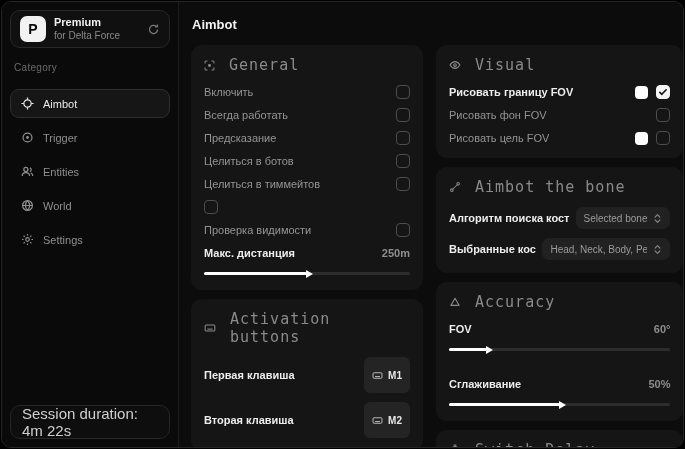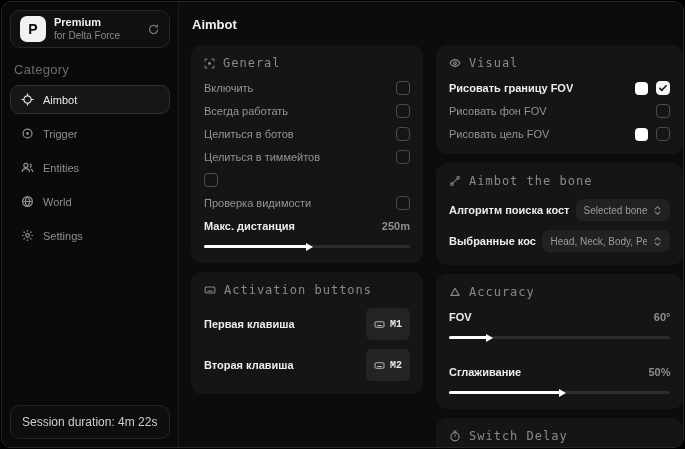--- a/index.html
+++ b/index.html
@@ -25,51 +25,51 @@
   .logo {
     width:26px; height:26px; background:#f2f2f2; border-radius:7px;
     display:flex; align-items:center; justify-content:center;
     color:#0a0a0a; font-weight:bold; font-size:14px; flex-shrink:0;
   }
   .brand-text { flex:1; line-height:1.25; }
   .brand-title { color:#f0f0f0; font-size:11px; font-weight:bold; }
   .brand-sub { color:#8a8a8a; font-size:10px; }
   .sync { color:#777; display:flex; }
 
-  .category { color:#6b6b6b; font-size:13px; margin:14px 4px 8px; letter-spacing:.3px; }
+  .category { color:#6b6b6b; font-size:10px; margin:14px 4px 16px; letter-spacing:.3px; }
 
   .nav-item {
     height:29px; display:flex; align-items:center; gap:9px;
     padding:0 10px; border-radius:9px; font-size:11px; color:#8f8f8f;
     border:1px solid transparent; margin-bottom:5px; cursor:pointer;
   }
   .nav-item .nicon { display:flex; color:inherit; }
   .nav-item.active { background:#161616; border-color:#2f2f2f; color:#e9e9e9; }
 
   .session {
     position:absolute; left:8px; right:8px; bottom:8px; height:34px;
     border:1px solid #262626; border-radius:10px; background:#0e0e0e;
     display:flex; align-items:center; padding:16px 11px;
-    color:#cfcfcf; font-size:12px;margin-top:44px;
+    color:#cfcfcf; font-size:15px;margin-top:44px;
   }
 
   
   .main { flex:1; background:#0c0c0c; padding:13px 13px 4px 12px; overflow:hidden; }
   .page-title { color:#f2f2f2; font-size:13px; font-weight:bold; margin:2px 0 13px 1px; }
   .columns { display:flex; gap:13px; }
   .col-left { width:232px; flex-shrink:0; display:flex; flex-direction:column; gap:9px; }
   .col-right { flex:1; display:flex; flex-direction:column; gap:9px; }
 
   .panel {
     background:#151515; border-radius:11px; padding:11px 13px 13px;
     display:flex; flex-direction:column; gap:9px;
   }
   .panel-title {
-    display:flex; align-items:center; gap:8px;
-    font-family:"DejaVu Sans Mono", monospace; font-size:12px;
+    display:flex; align-items:center; gap:14px;
+    font-family:"DejaVu Sans Mono", monospace; font-size:15px;
     color:#8a8a8a; letter-spacing:1px; margin-bottom:2px;
   }
   .panel-title .picon { display:flex; color:#8a8a8a; }
 
   .row { display:flex; align-items:center; justify-content:space-between; min-height:14px; gap:6px; }
   .row .lbl { font-size:11px; color:#949494; white-space:nowrap; overflow:hidden; }
   .row .lbl.strong { color:#ededed; font-weight:bold; }
   .row .val { font-size:11px; color:#8d8d8d; white-space:nowrap;font-weight:bold; }
 
   .checkbox {
@@ -93,22 +93,22 @@
 
   .dropdown {
     background:#212121; border-radius:7px; height:22px;
     display:flex; align-items:center; gap:6px; padding:0 8px;
     flex-shrink:0; cursor:pointer; max-width:128px;
   }
   .dropdown .dval { font-size:10px; color:#9b9b9b; white-space:nowrap; overflow:hidden; }
   .dropdown .dicon { display:flex; color:#8a8a8a; flex-shrink:0; }
 
   .keybtn {
-    background:#242424; border-radius:6px; height:20px;
-    display:flex; align-items:center; gap:5px; padding:16px 8px; cursor:pointer;font-family:Liberation Mono, monospace;
+    background:#242424; border-radius:6px; height:36px;
+    display:flex; align-items:center; gap:5px; padding:4px 8px; cursor:pointer;
   }
   .keybtn .kval { font-size:10px; color:#e8e8e8; font-weight:bold; }
   .keybtn .kicon { display:flex; color:#bdbdbd; }
 </style>
 </head>
 <body>
 
 <div class="window">
 
   <div class="sidebar">
@@ -199,20 +199,24 @@
           </div>
           <div class="row">
             <span class="lbl">Включить</span>
             <span class="checkbox"></span>
           </div>
           <div class="row">
             <span class="lbl">Всегда работать</span>
             <span class="checkbox"></span>
           </div>
           <div class="row">
+            <span class="lbl">Предсказание</span>
+            <span class="checkbox"></span>
+          </div>
+          <div class="row">
             <span class="lbl">Целиться в ботов</span>
             <span class="checkbox"></span>
           </div>
           <div class="row">
             <span class="lbl">Целиться в тиммейтов</span>
             <span class="checkbox"></span>
           </div>
           <div class="row">
             <span class="checkbox"></span>
           </div>

